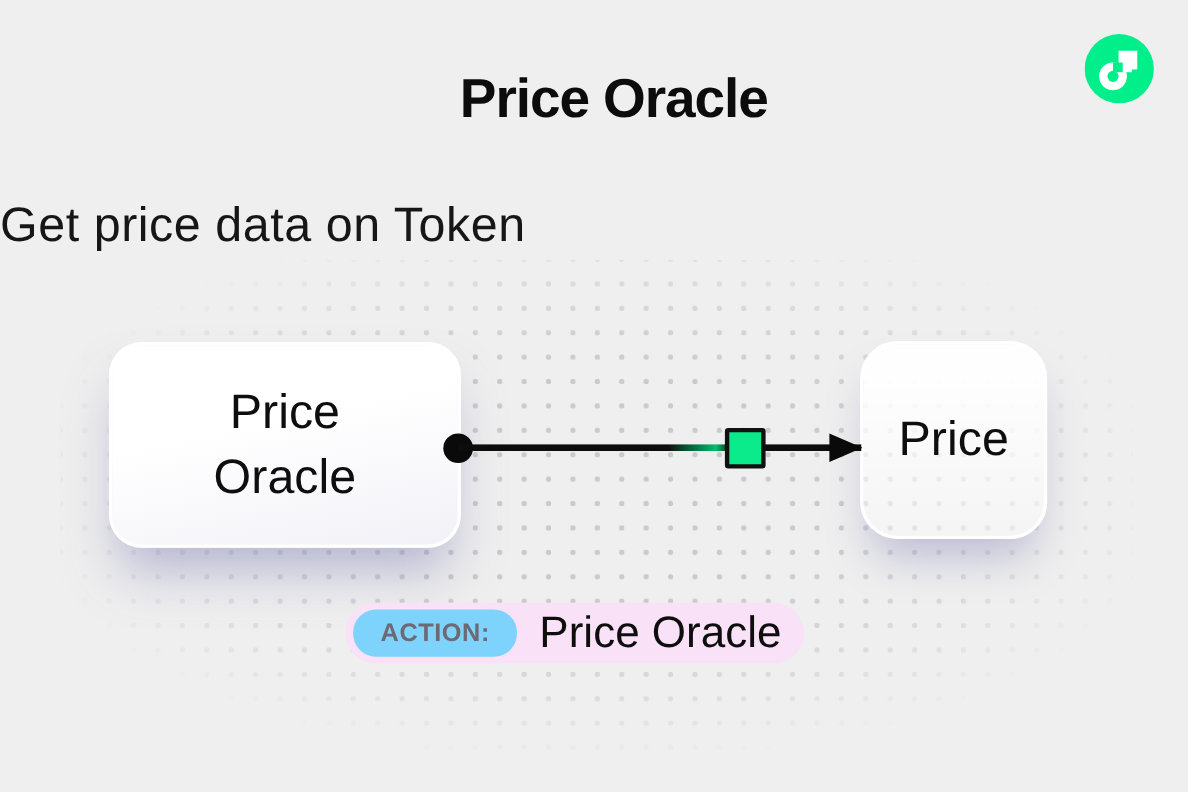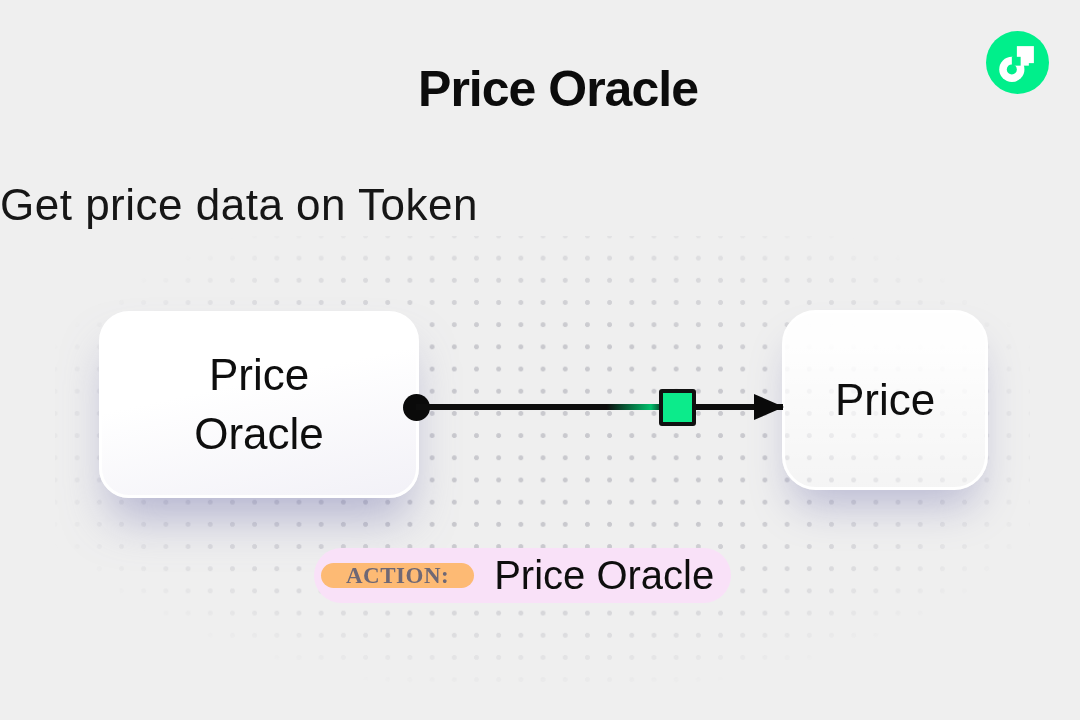--- a/index.html
+++ b/index.html
@@ -54,21 +54,21 @@
   }
   .node-source {
     left: 99px; top: 311px; width: 320px; height: 187px;
     border-radius: 30px;
     background: linear-gradient(168deg, #ffffff 40%, #f2f1f7 100%);
     box-shadow: 0 30px 45px -10px rgba(126,126,180,0.50);
     font-size: 44px; line-height: 1.33;
   }
   .node-source .node-label { display: inline-block; width: 190px; }
   .node-target {
-    left: 782px; top: 310px; width: 206px; height: 180px;
+    left: 782px; top: 310px; width: 170px; height: 180px;
     border-radius: 34px;
     background: linear-gradient(180deg, rgba(255,255,255,0.97) 15%, rgba(255,255,255,0.35) 100%);
     box-shadow: 0 26px 40px -10px rgba(126,126,180,0.45);
     font-size: 44px;
   }
 
   
   .edge-dot {
     position: absolute; left: 403px; top: 394px;
     width: 27px; height: 27px; border-radius: 50%;
@@ -97,24 +97,24 @@
 
   
   .action-pill {
     position: absolute; left: 314px; top: 548px;
     width: 417px; height: 55px; box-sizing: border-box;
     border-radius: 28px; background: #f9e1f8;
     display: flex; align-items: center; padding-left: 7px;
     z-index: 2;
   }
   .action-badge {
-    height: 25px; padding: 0 25px; border-radius: 21px;
-    background: #fdba74; color: #6f6875;
+    height: 43px; padding: 0 25px; border-radius: 21px;
+    background: #7dd3fc; color: #6f6875;
     font-size: 23px; font-weight: 700; letter-spacing: 0.5px;
-    display: inline-flex; align-items: center; justify-content: center; font-family: Liberation Serif, serif;
+    display: inline-flex; align-items: center; justify-content: center;
   }
   .action-label { font-size: 40px; color: #0e0e0e; margin-left: 20px; }
 </style>
 </head>
 <body>
 
 <div class="canvas">
 
   <div class="dots"></div>
 

